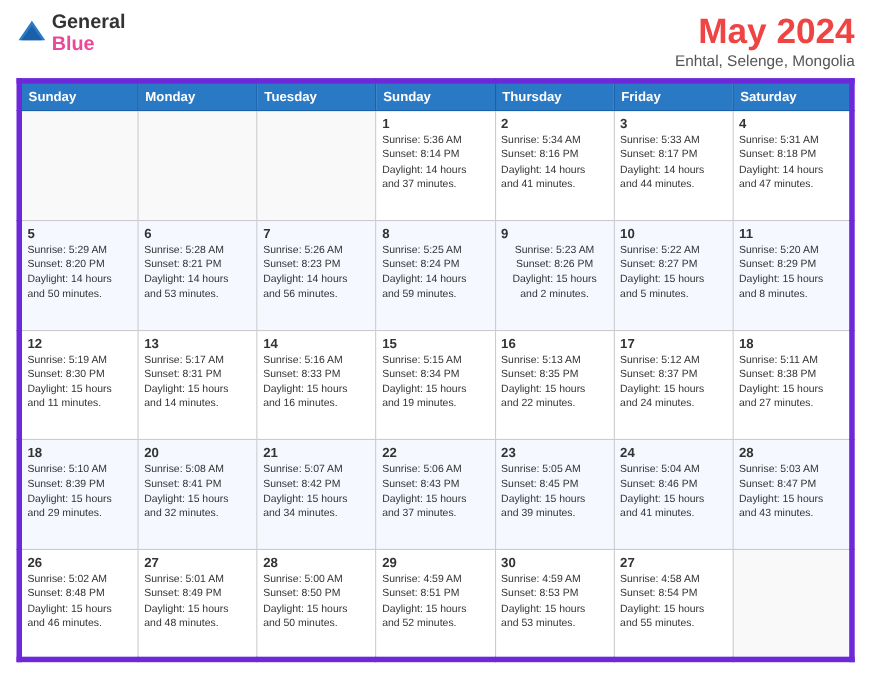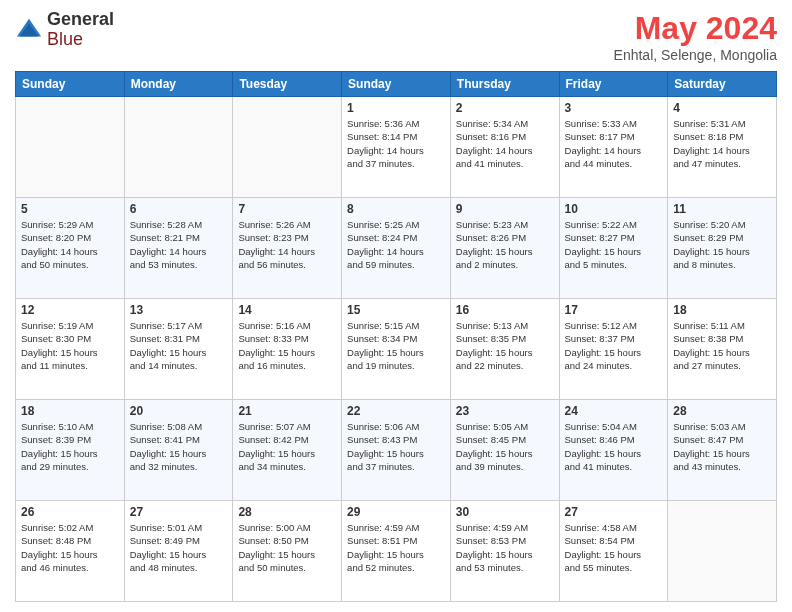--- a/index.html
+++ b/index.html
@@ -32,43 +32,43 @@
       flex-direction: column;
       line-height: 1.1;
     }
     .logo-general {
       font-size: 18px;
       font-weight: bold;
       color: #333;
     }
     .logo-blue {
       font-size: 18px;
-      font-weight: normal;
-      color: #7f1d1d;
+      font-weight: bold;
+      color: #ec4899;
     }
     .logo-icon {
       width: 28px;
       height: 28px;
       margin-right: 4px;
     }
     .title-section {
       text-align: right;
     }
     .month-title {
       font-size: 32px;
       font-weight: bold;
       color: #ef4444;
     }
     .subtitle {
       font-size: 14px;
       color: #555;
     }
     .calendar {
       flex: 1;
-      border: 1px solid #6d28d9;
+      border: 5px solid #6d28d9;
       border-collapse: collapse;
       width: 100%;
       table-layout: fixed;
     }
     .calendar th {
       background-color: #2979c5;
       color: #fff;
       text-align: left;
       padding: 5px 6px;
       font-size: 12px;
@@ -197,21 +197,21 @@
           </td>
           <td>
             <span class="day-number">8</span>
             <div class="day-info" style="white-space: pre-line;">Sunrise: 5:25 AM
 Sunset: 8:24 PM
 Daylight: 14 hours
 and 59 minutes.</div>
           </td>
           <td>
             <span class="day-number">9</span>
-            <div class="day-info" style="white-space: pre-line;">Sunrise: 5:23 AM
+            <div class="day-info" style="white-space: pre-line; text-align: center;">Sunrise: 5:23 AM
 Sunset: 8:26 PM
 Daylight: 15 hours
 and 2 minutes.</div>
           </td>
           <td>
             <span class="day-number">10</span>
             <div class="day-info" style="white-space: pre-line;">Sunrise: 5:22 AM
 Sunset: 8:27 PM
 Daylight: 15 hours
 and 5 minutes.</div>

